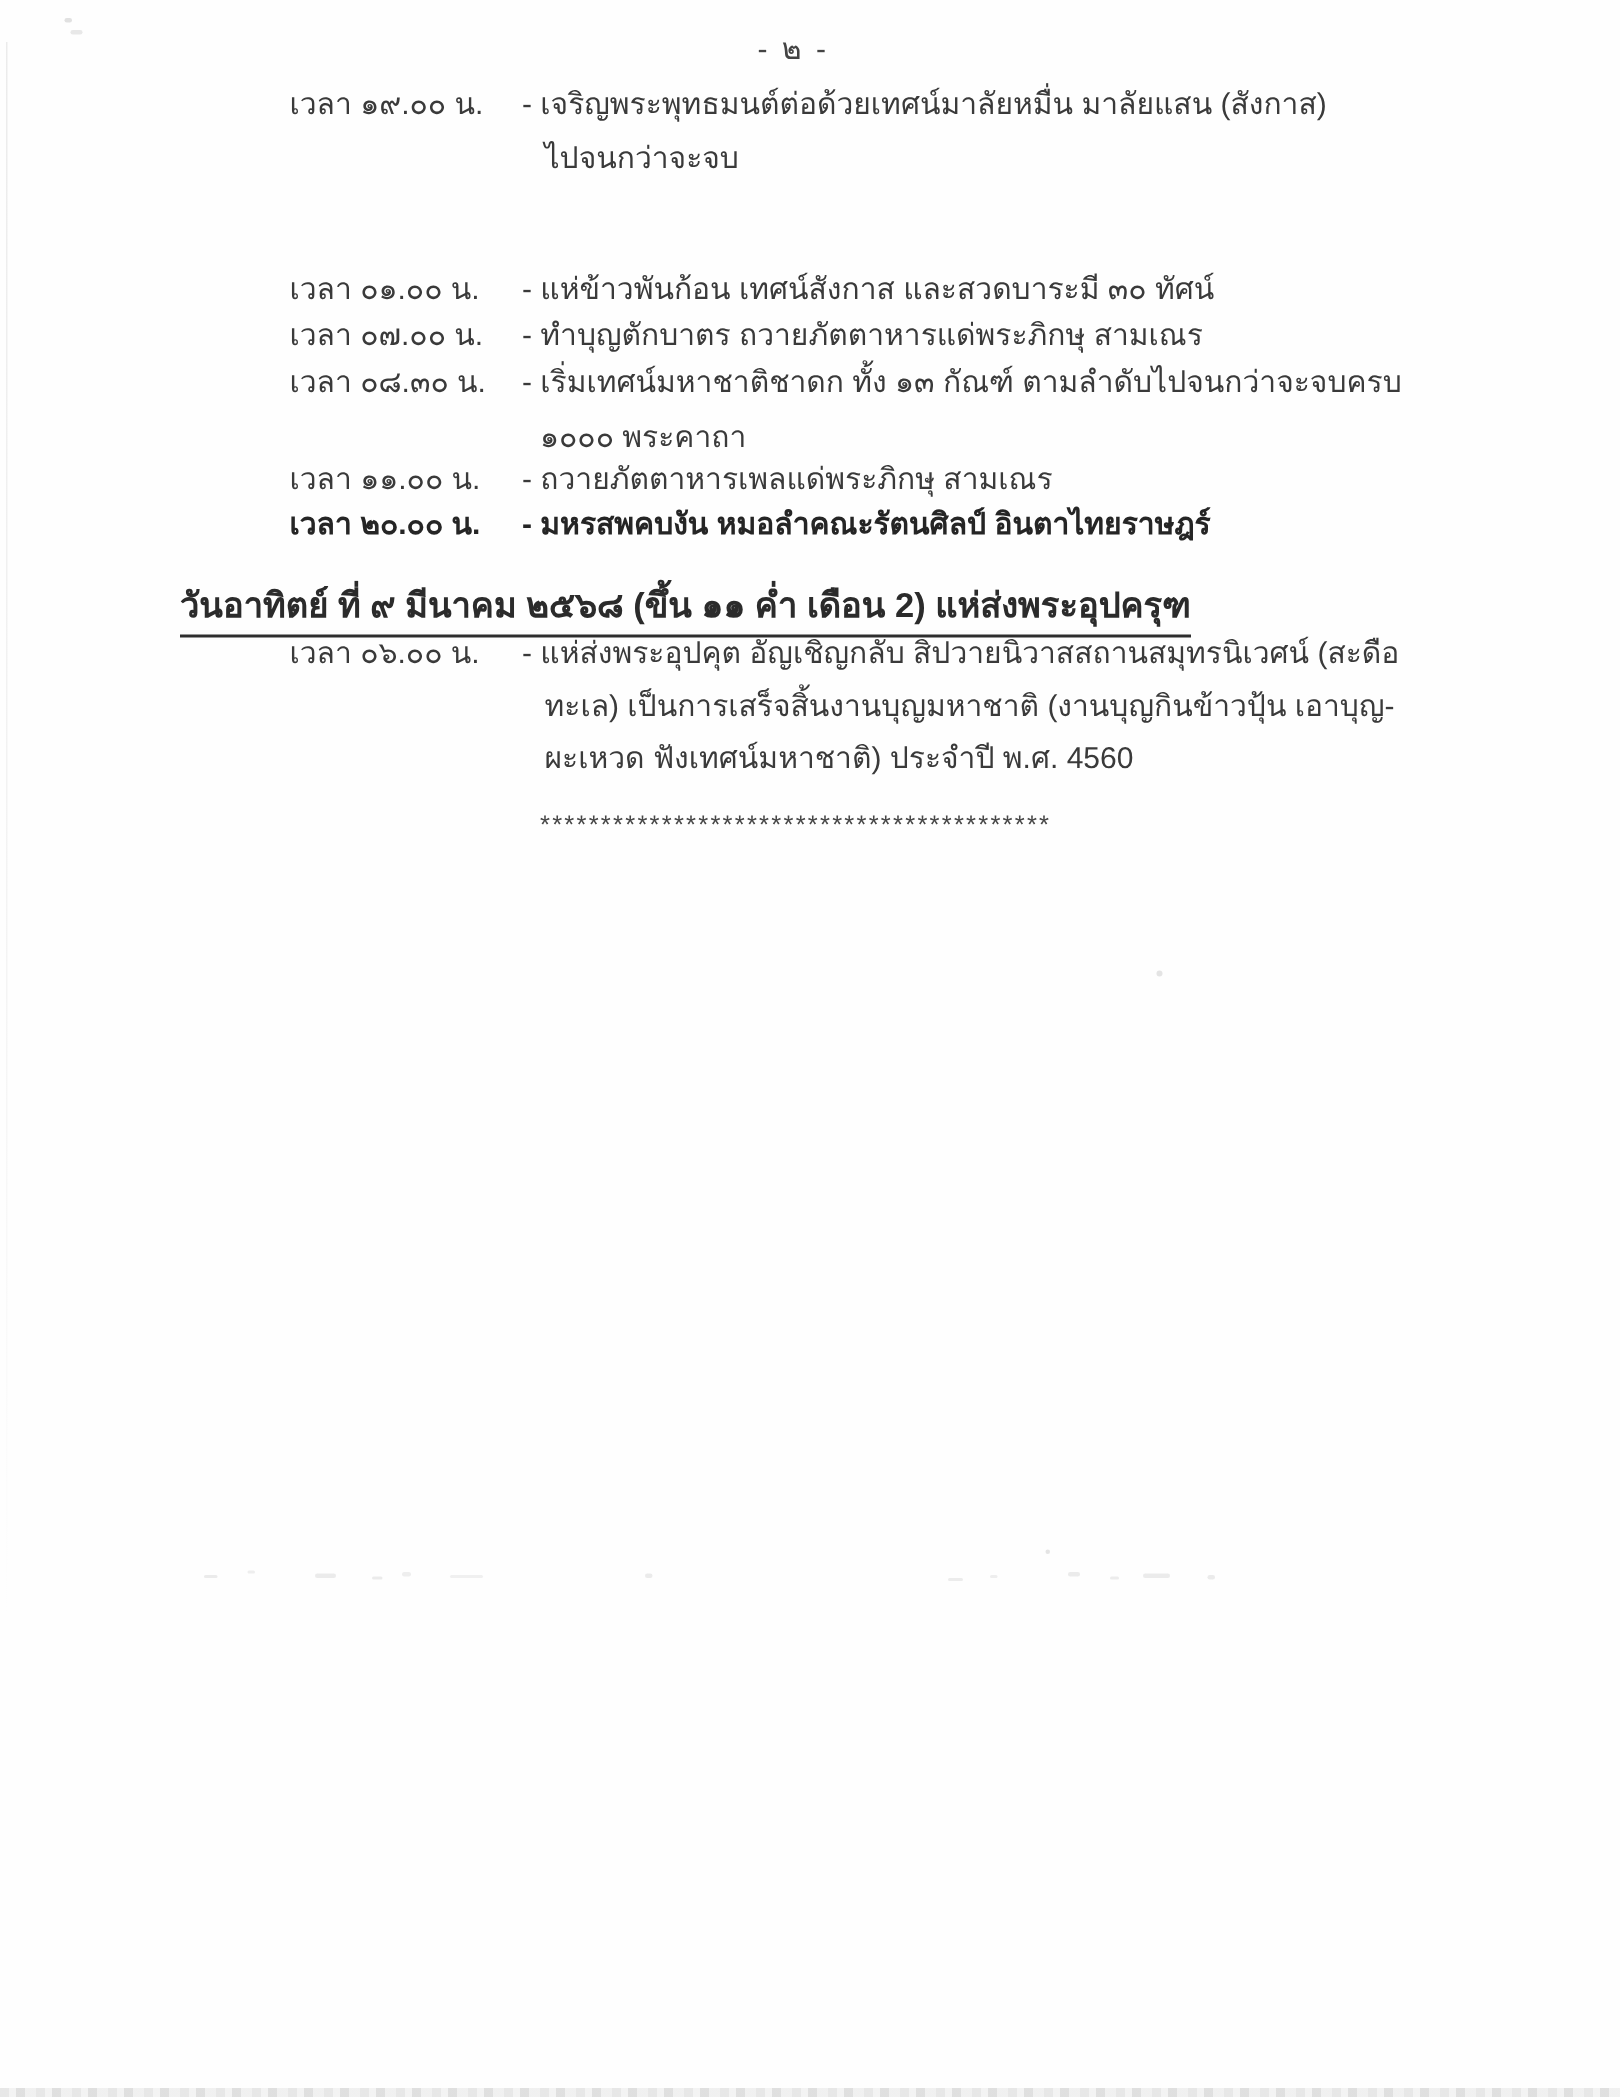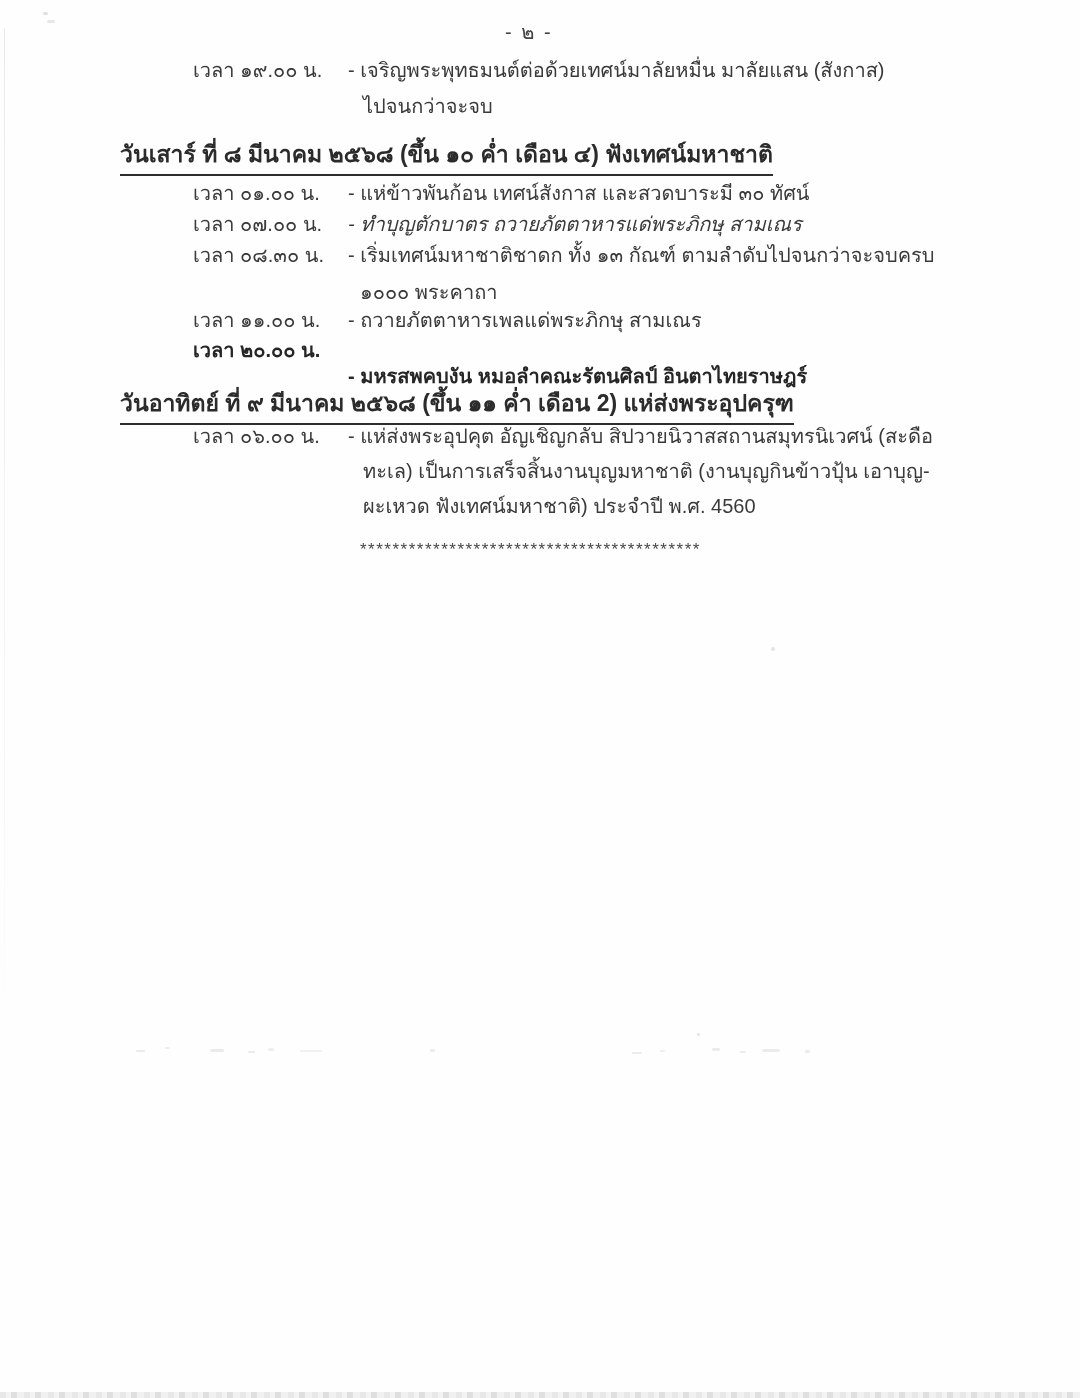--- a/index.html
+++ b/index.html
@@ -67,37 +67,36 @@
   <div class="smudge" style="left:762px;top:1049px;width:18px;height:3px;opacity:.3;"></div>
   <div class="smudge" style="left:805px;top:1050px;width:5px;height:3px;opacity:.3;"></div>
   <div class="bottom-band"></div>
 
   <div class="abs page-number" style="left:505px;top:16px;">- ๒ -</div>
 
   <div class="abs body-text time-col" style="top:57px;">เวลา ๑๙.๐๐ น.</div>
   <div class="abs body-text detail-col" style="top:57px;">- เจริญพระพุทธมนต์ต่อด้วยเทศน์มาลัยหมื่น มาลัยแสน (สังกาส)</div>
   <div class="abs body-text cont-col" style="top:93px;">ไปจนกว่าจะจบ</div>
 
-  <div class="abs section-heading" style="top:136px;">วันเสาร์ ที่ ๘ มีนาคม ๒๕๖๘ (ขึ้น ๑๐ ค่ำ เดือน ๔) ฟังเทศน์มหาชาติ</div>
 
   <div class="abs body-text time-col" style="top:180px;">เวลา ๐๑.๐๐ น.</div>
   <div class="abs body-text detail-col" style="top:180px;">- แห่ข้าวพันก้อน เทศน์สังกาส และสวดบาระมี ๓๐ ทัศน์</div>
 
   <div class="abs body-text time-col" style="top:211px;">เวลา ๐๗.๐๐ น.</div>
-  <div class="abs body-text detail-col" style="top:211px;font-style:italic;">- ทำบุญตักบาตร ถวายภัตตาหารแด่พระภิกษุ สามเณร</div>
+  <div class="abs body-text detail-col" style="top:211px;">- ทำบุญตักบาตร ถวายภัตตาหารแด่พระภิกษุ สามเณร</div>
 
   <div class="abs body-text time-col" style="top:242px;">เวลา ๐๘.๓๐ น.</div>
   <div class="abs body-text detail-col" style="top:242px;">- เริ่มเทศน์มหาชาติชาดก ทั้ง ๑๓ กัณฑ์ ตามลำดับไปจนกว่าจะจบครบ</div>
   <div class="abs body-text cont-col2" style="top:279px;">๑๐๐๐ พระคาถา</div>
 
   <div class="abs body-text time-col" style="top:307px;">เวลา ๑๑.๐๐ น.</div>
   <div class="abs body-text detail-col" style="top:307px;">- ถวายภัตตาหารเพลแด่พระภิกษุ สามเณร</div>
 
   <div class="abs body-text time-col bold-row" style="top:337px;">เวลา ๒๐.๐๐ น.</div>
-  <div class="abs body-text detail-col bold-row" style="top:337px;margin-top:26px;">- มหรสพคบงัน หมอลำคณะรัตนศิลป์ อินตาไทยราษฎร์</div>
+  <div class="abs body-text detail-col bold-row" style="top:337px;">- มหรสพคบงัน หมอลำคณะรัตนศิลป์ อินตาไทยราษฎร์</div>
 
   <div class="abs section-heading" style="top:385px;">วันอาทิตย์ ที่ ๙ มีนาคม ๒๕๖๘ (ขึ้น ๑๑ ค่ำ เดือน 2) แห่ส่งพระอุปครุฑ</div>
 
   <div class="abs body-text time-col" style="top:423px;">เวลา ๐๖.๐๐ น.</div>
   <div class="abs body-text detail-col" style="top:423px;">- แห่ส่งพระอุปคุต อัญเชิญกลับ สิปวายนิวาสสถานสมุทรนิเวศน์ (สะดือ</div>
   <div class="abs body-text cont-col" style="top:458px;">ทะเล) เป็นการเสร็จสิ้นงานบุญมหาชาติ (งานบุญกินข้าวปุ้น เอาบุญ-</div>
   <div class="abs body-text cont-col" style="top:493px;">ผะเหวด ฟังเทศน์มหาชาติ) ประจำปี พ.ศ. 4560</div>
 
   <div class="abs separator" style="left:360px;top:540px;">******************************************</div>
 

